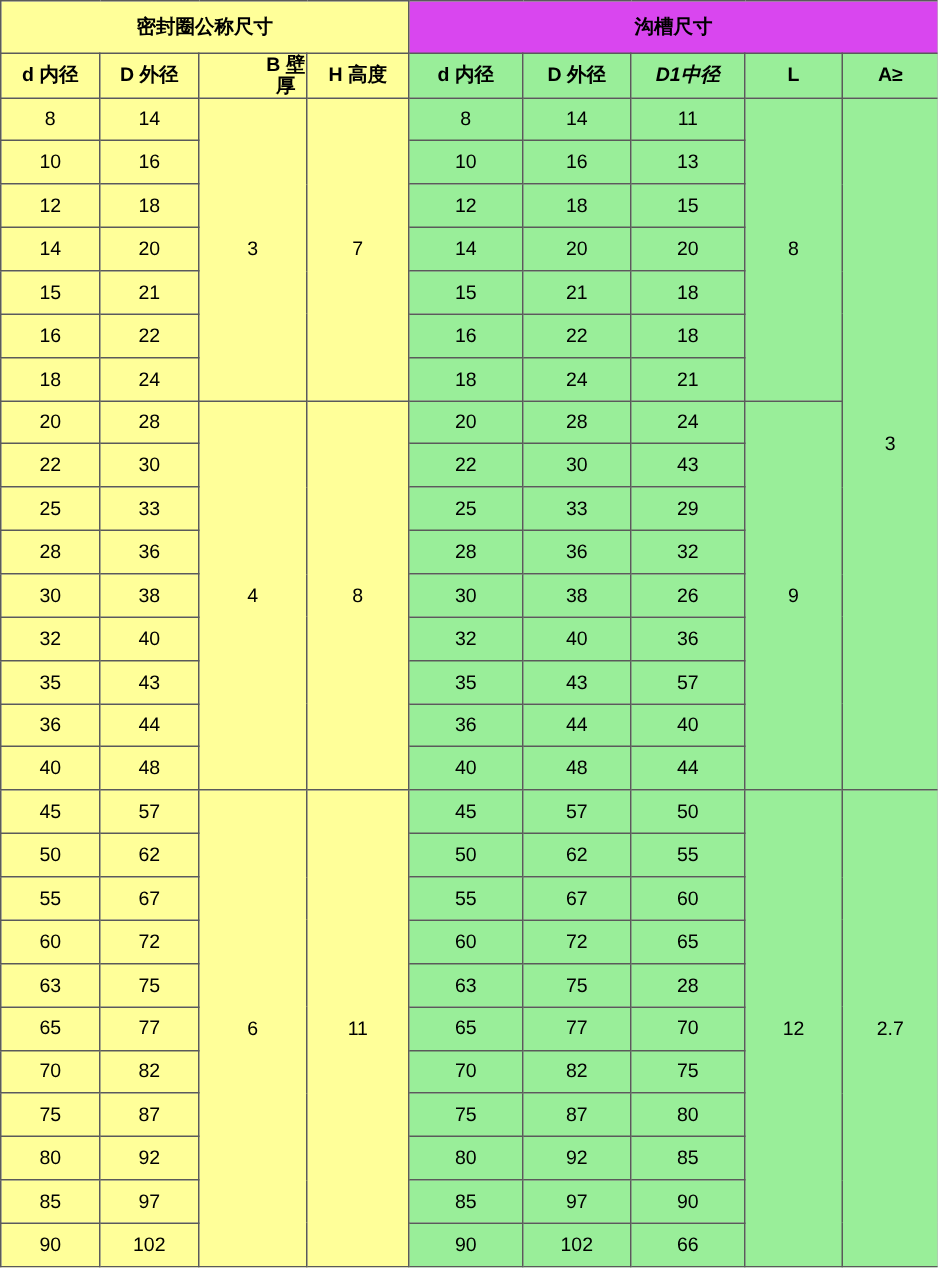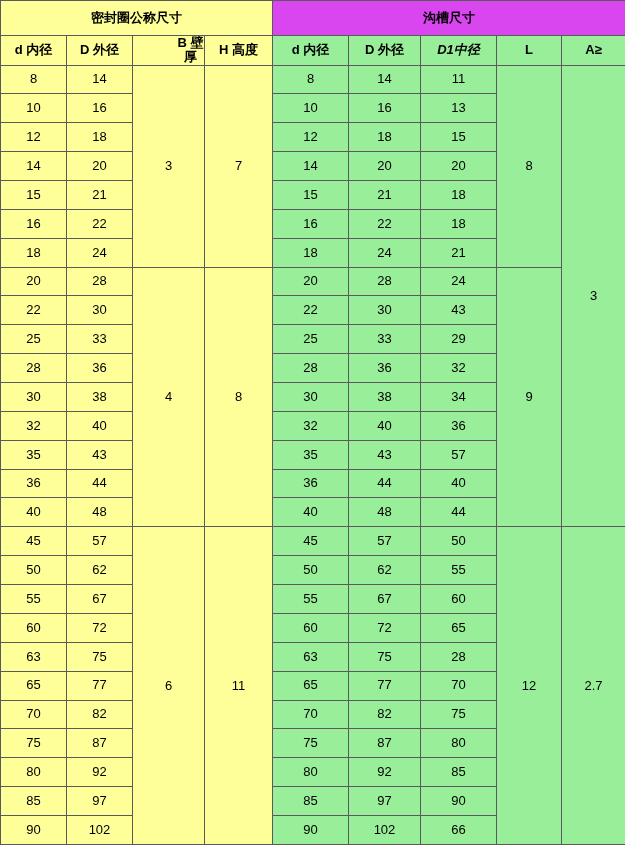--- a/index.html
+++ b/index.html
@@ -190,21 +190,21 @@
           <td class="cell-left">36</td>
           <td class="cell-right">28</td>
           <td class="cell-right">36</td>
           <td class="cell-right">32</td>
         </tr>
         <tr>
           <td class="cell-left">30</td>
           <td class="cell-left">38</td>
           <td class="cell-right">30</td>
           <td class="cell-right">38</td>
-          <td class="cell-right">34</td>
+          <td class="cell-right">26</td>
         </tr>
         <tr>
           <td class="cell-left">32</td>
           <td class="cell-left">40</td>
           <td class="cell-right">32</td>
           <td class="cell-right">40</td>
           <td class="cell-right">36</td>
         </tr>
         <tr>
           <td class="cell-left">35</td>

